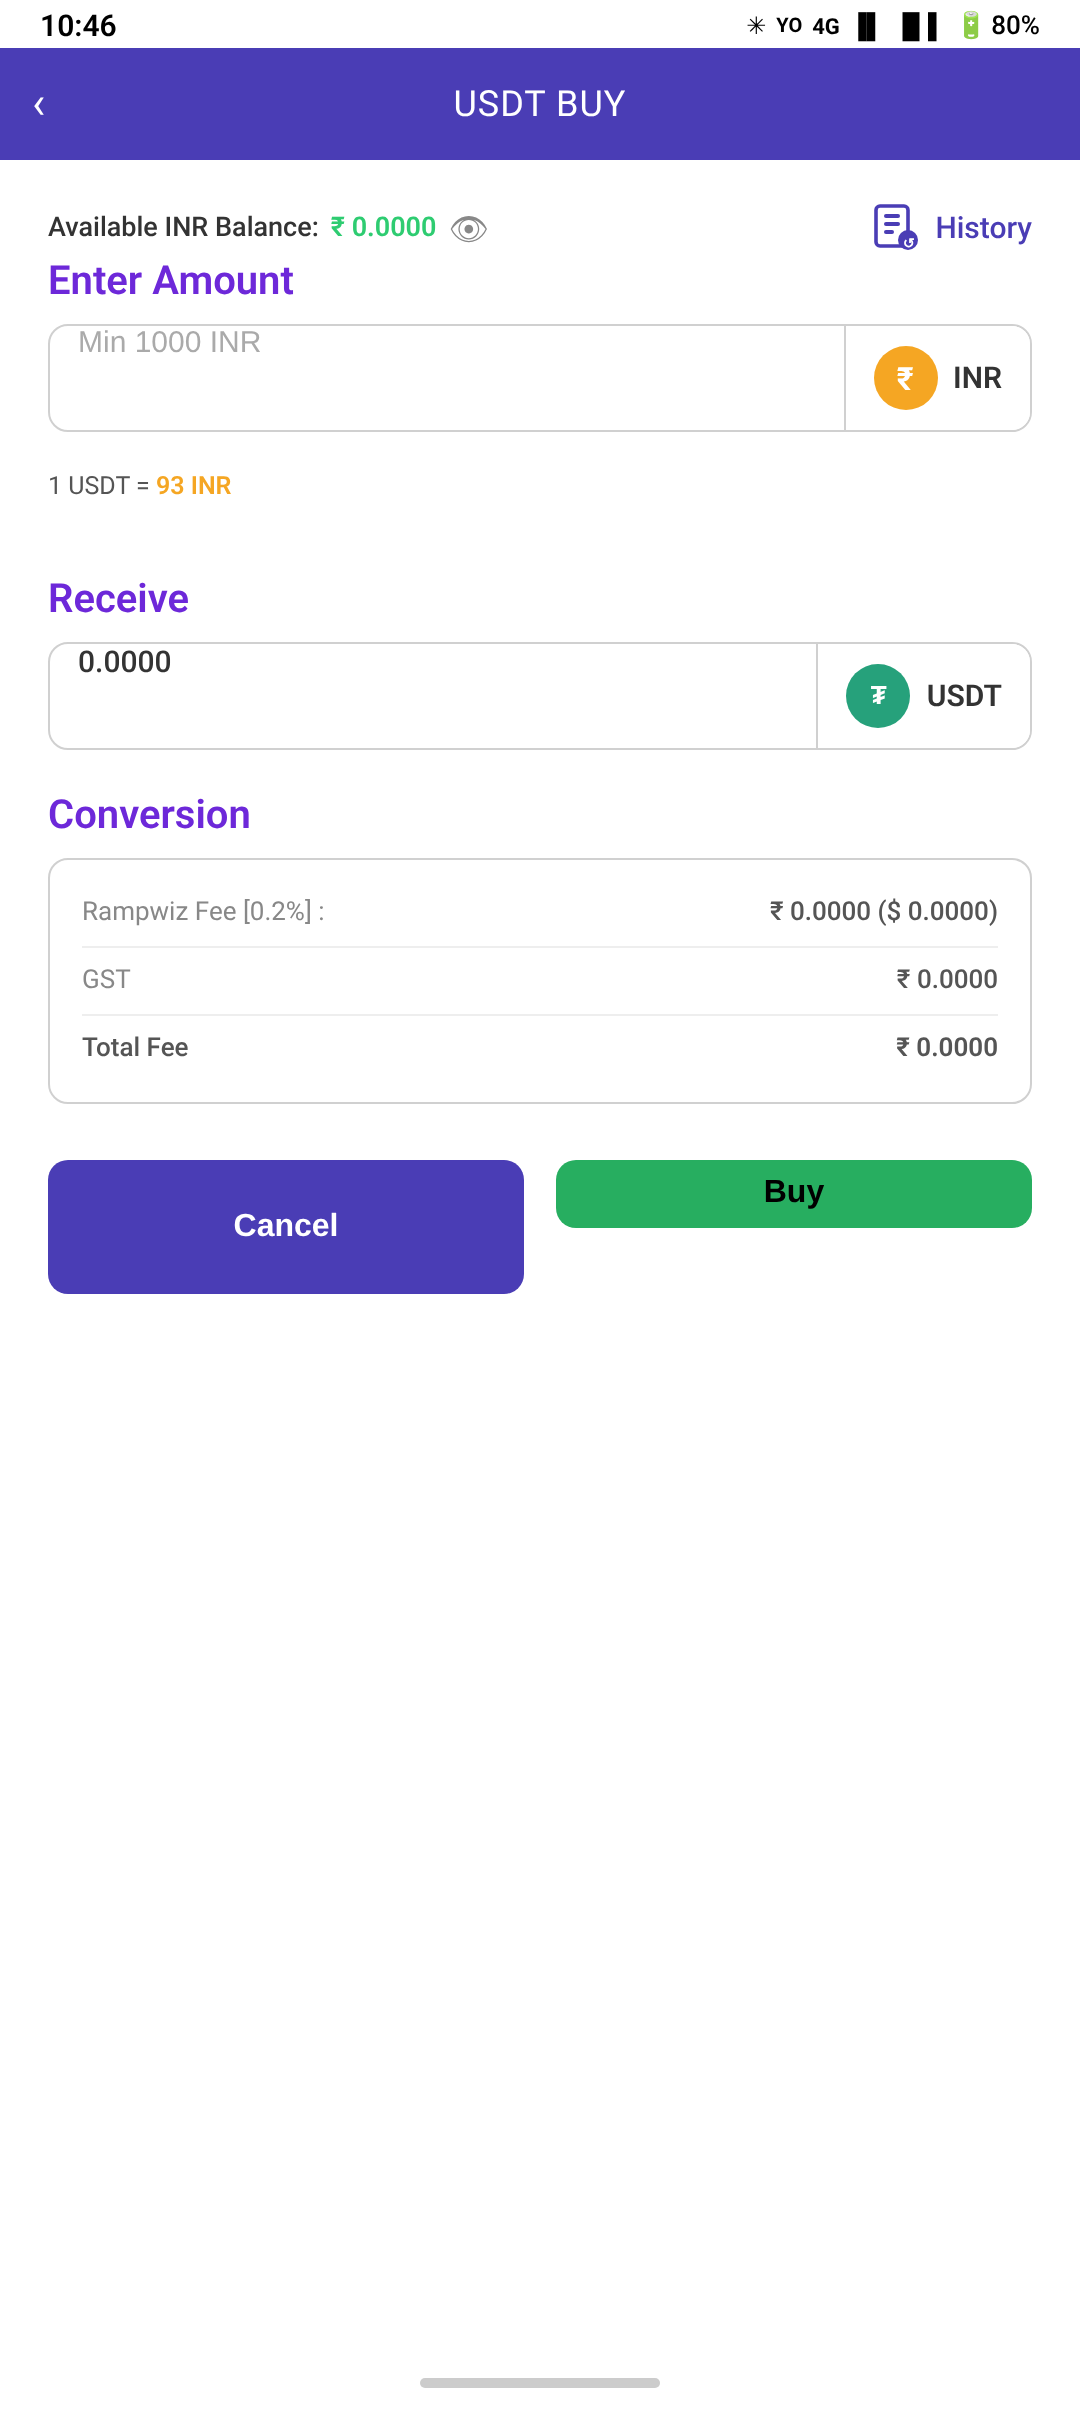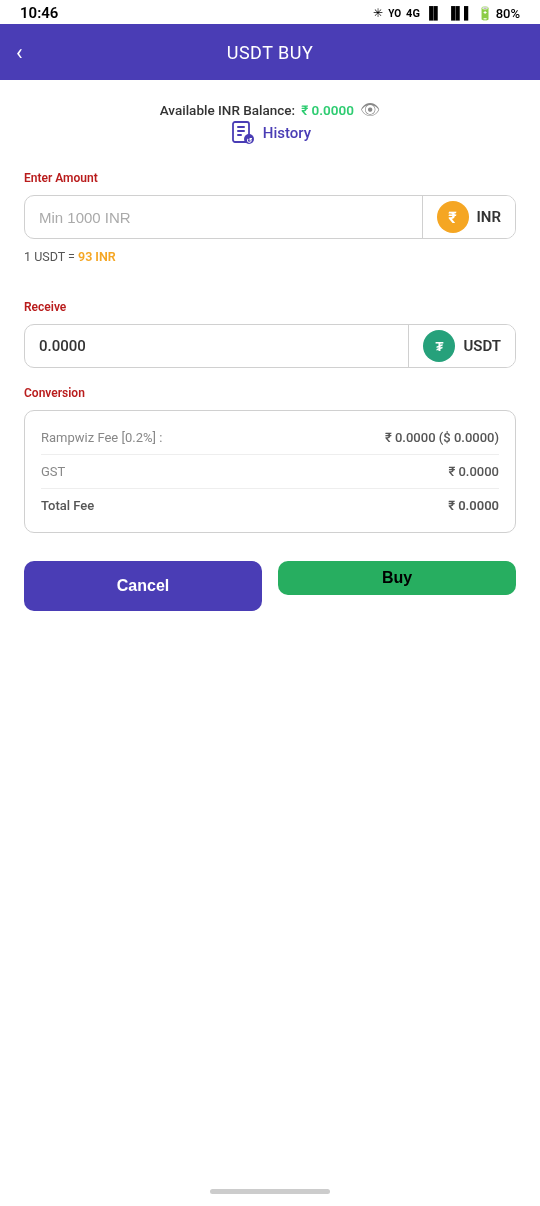--- a/index.html
+++ b/index.html
@@ -72,22 +72,20 @@
     .main {
       padding: 20px 24px;
       background: #fff;
     }
 
     
     .balance-row {
       display: flex;
       justify-content: space-between;
       align-items: center;
-      margin-bottom: 24px;
-      flex-direction: column;
     }
     .balance-label {
       font-size: 13.5px;
       color: #333;
       font-weight: 500;
       display: flex;
       align-items: center;
       gap: 6px;
     }
     .balance-amount {
@@ -112,35 +110,35 @@
     .history-icon-wrap {
       width: 28px;
       height: 28px;
       display: flex;
       align-items: center;
       justify-content: center;
     }
 
     
     .section-label {
-      font-size: 12px;
-      font-weight: 600;
-      color: #b91c1c;
+      font-size: 20px;
+      font-weight: 600;
+      color: #6d28d9;
       margin-bottom: 10px;
     }
 
     
     .input-row {
       display: flex;
       border: 1.5px solid #d0d0d0;
       border-radius: 10px;
       overflow: hidden;
-      margin-bottom: 10px;
-      height: 44px;
-      align-items: center;
+      margin-bottom: 20px;
+      height: 54px;
+      align-items: flex-start;
       background: #fff;
     }
     .input-field {
       flex: 1;
       border: none;
       outline: none;
       font-size: 15px;
       padding: 0 14px;
       color: #555;
       background: transparent;
@@ -255,21 +253,21 @@
     }
 
     
     .buttons-row {
       display: flex;
       gap: 16px;
       margin-top: 4px;
     }
     .btn-cancel {
       flex: 1;
-      height: 50px;
+      height: 67px;
       background: #4a3db5;
       color: #fff;
       border: none;
       border-radius: 10px;
       font-size: 16px;
       font-weight: 600;
       cursor: pointer;
     }
     .btn-buy {
       flex: 1;

